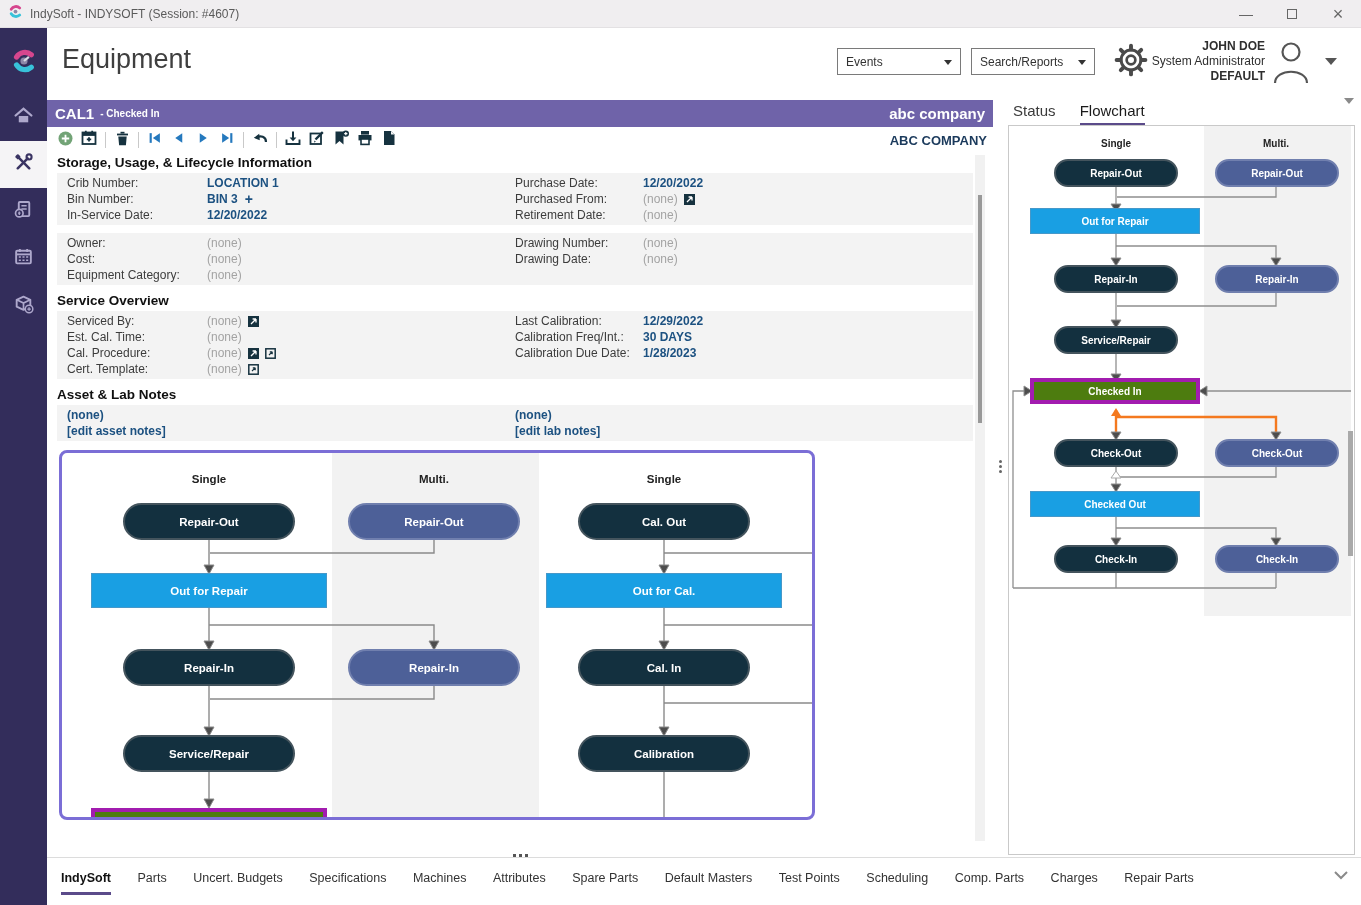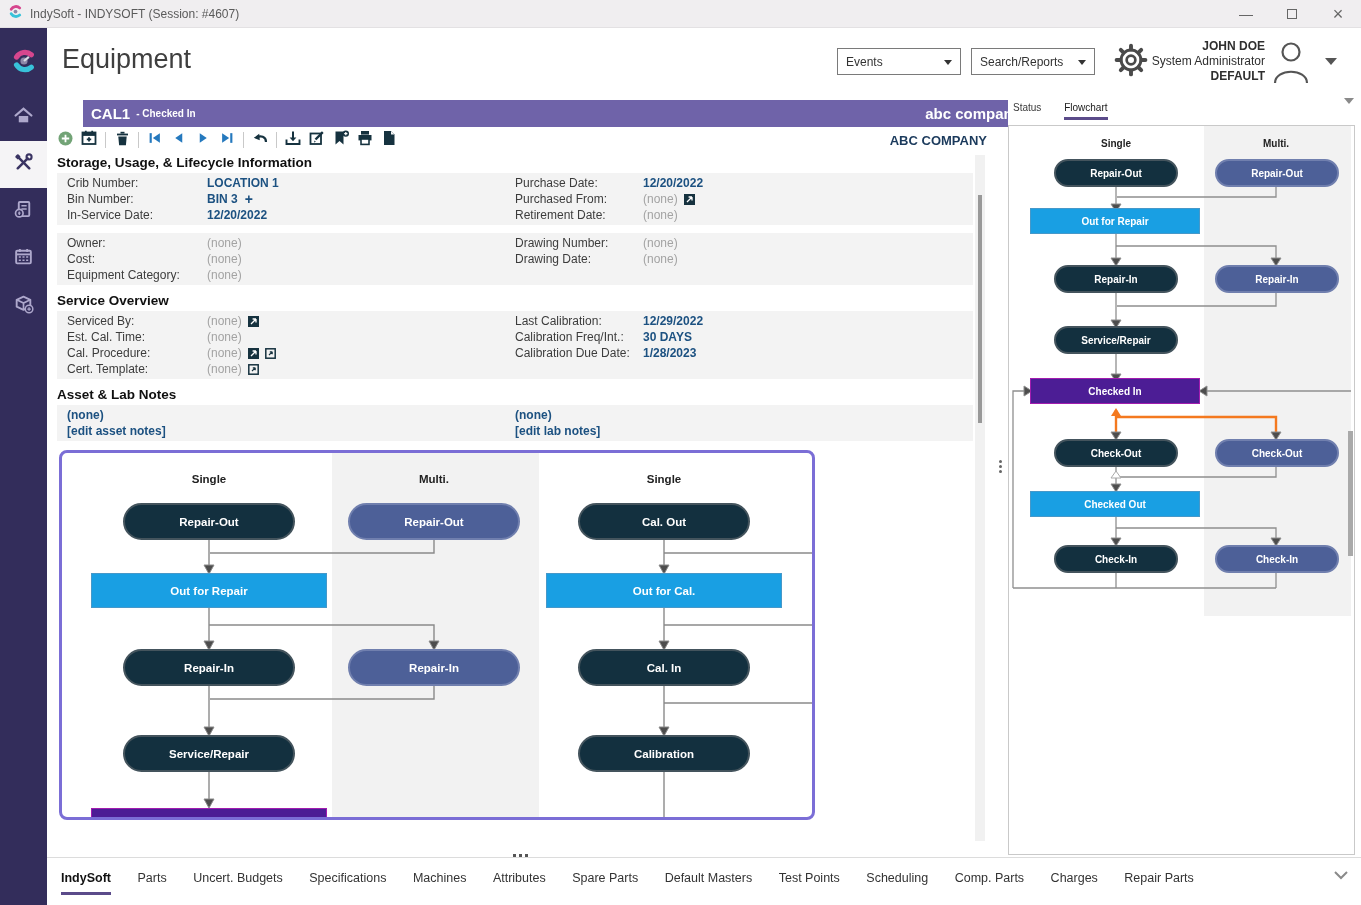--- a/index.html
+++ b/index.html
@@ -32,21 +32,21 @@
     border-left:4px solid transparent; border-right:4px solid transparent; border-top:5px solid #333; }
   .userblock { position:absolute; right:96px; top:11px; text-align:right; font-size:12px; color:#2f2f2f; line-height:15px; }
   .userblock .uname, .userblock .uprofile { font-weight:bold; }
   .avatarwrap { position:absolute; right:48px; top:10px; }
   .userchev { position:absolute; right:24px; top:30px; width:0; height:0;
     border-left:6px solid transparent; border-right:6px solid transparent; border-top:7px solid #555; }
   .gearwrap { position:absolute; right:212px; top:14px; cursor:pointer; }
   
   .mainpanel { position:absolute; left:47px; top:95px; width:946px; height:762px; background:#fff; }
   .recordbar { position:absolute; left:0; top:5px; width:946px; height:27px; background:#6f63a9;
-    color:#fff; display:flex; align-items:center; padding:0 8px;margin-left:36px; }
+    color:#fff; display:flex; align-items:center; padding:0 8px; }
   .recordbar .rid { font-size:15px; font-weight:bold; }
   .recordbar .rstatus { font-size:10px; font-weight:bold; margin-left:6px; }
   .recordbar .rcompany { margin-left:auto; font-size:15px; font-weight:bold; }
   .toolbar { position:absolute; left:0; top:32px; width:946px; height:26px; display:flex;
     align-items:center; padding-left:6px; }
   .tbtn { width:24px; height:22px; display:flex; align-items:center; justify-content:center; cursor:pointer; }
   .tsep { width:1px; height:16px; background:#c9c9c9; margin:0 4px; }
   .companyname { margin-left:auto; padding-right:6px; font-size:13px; font-weight:bold; color:#1b3a5c; }
   .content { position:absolute; left:10px; top:58px; width:916px; height:690px; overflow:hidden; }
   h3.section { font-size:13.5px; font-weight:bold; color:#101010; margin:7px 0 3px 0; }
@@ -67,36 +67,36 @@
     border:3px solid #7b6ed6; border-radius:8px; overflow:hidden; background:#fff; }
   .fcinner { position:relative; width:750px; height:364px; }
   .band { position:absolute; top:0; bottom:0; background:#f2f2f2; }
   .fch { position:absolute; width:110px; text-align:center; font-size:11.5px; font-weight:bold; color:#222; }
   .node { position:absolute; display:flex; align-items:center; justify-content:center;
     color:#fff; font-weight:bold; cursor:pointer; text-align:center; }
   .pill { border-radius:19px; }
   .ndark  { background:#13303f; border:2px solid #44545d; }
   .nslate { background:#4d6098; border:2px solid #707fae; }
   .nblue  { background:#199fe3; border:1px solid #4698c9; }
-  .norange{ background:#4c1d95; border:1px solid #a21caf; }
+  .norange{ background:#4d7c0f; border:4px solid #a21caf; }
   .fc-main .node.pill { width:172px; height:37px; font-size:11.5px; }
   .fc-main .node.rect { width:236px; height:35px; font-size:11.5px; }
   .fc-side .node.pill { width:124px; height:28px; font-size:10px; }
   .fc-side .node.rect { width:170px; height:26px; font-size:10px; }
   svg.wires { position:absolute; left:0; top:0; pointer-events:none; }
   
   .vscroll { position:absolute; left:928px; top:60px; width:10px; height:686px; background:#f1f1f1; }
   .vscroll .thumb { position:absolute; left:3px; top:40px; width:4px; height:228px; background:#999; }
   .dotshandle { position:absolute; left:0; top:748px; width:946px; text-align:center; cursor:row-resize; }
   .dotshandle i { display:inline-block; width:3px; height:3px; background:#555; margin:0 1.5px; }
   .splitter { position:absolute; left:999px; top:458px; cursor:col-resize; }
   .splitter i { display:block; width:3px; height:3px; background:#666; margin:2px 0; border-radius:50%; }
   
   .rightpanel { position:absolute; left:1008px; top:95px; width:350px; height:762px; background:#fff; }
-  .rp-tabs { position:absolute; left:5px; top:7px; font-size:10px; color:#3a3a3a; }
+  .rp-tabs { position:absolute; left:5px; top:7px; font-size:15px; color:#3a3a3a; }
   .rp-tab { display:inline-block; margin-right:20px; padding-bottom:4px; cursor:pointer; }
   .rp-tab.active { font-weight:normal; color:#1a1a1a; border-bottom:3px solid #5b4b8a; }
   .rp-chev { position:absolute; right:4px; top:3px; width:0; height:0; cursor:pointer;
     border-left:5px solid transparent; border-right:5px solid transparent; border-top:6px solid #8a8a8a; }
   .rp-box { position:absolute; left:0; top:30px; width:347px; height:730px;
     border:1px solid #c9c9c9; background:#fff; }
   .fc-side { position:relative; width:344px; height:625px; }
   .rp-scroll { position:absolute; right:1px; top:305px; width:5px; height:125px; background:#a9a9a9; }
   
   .bottombar { position:absolute; left:47px; top:857px; width:1314px; height:48px;

